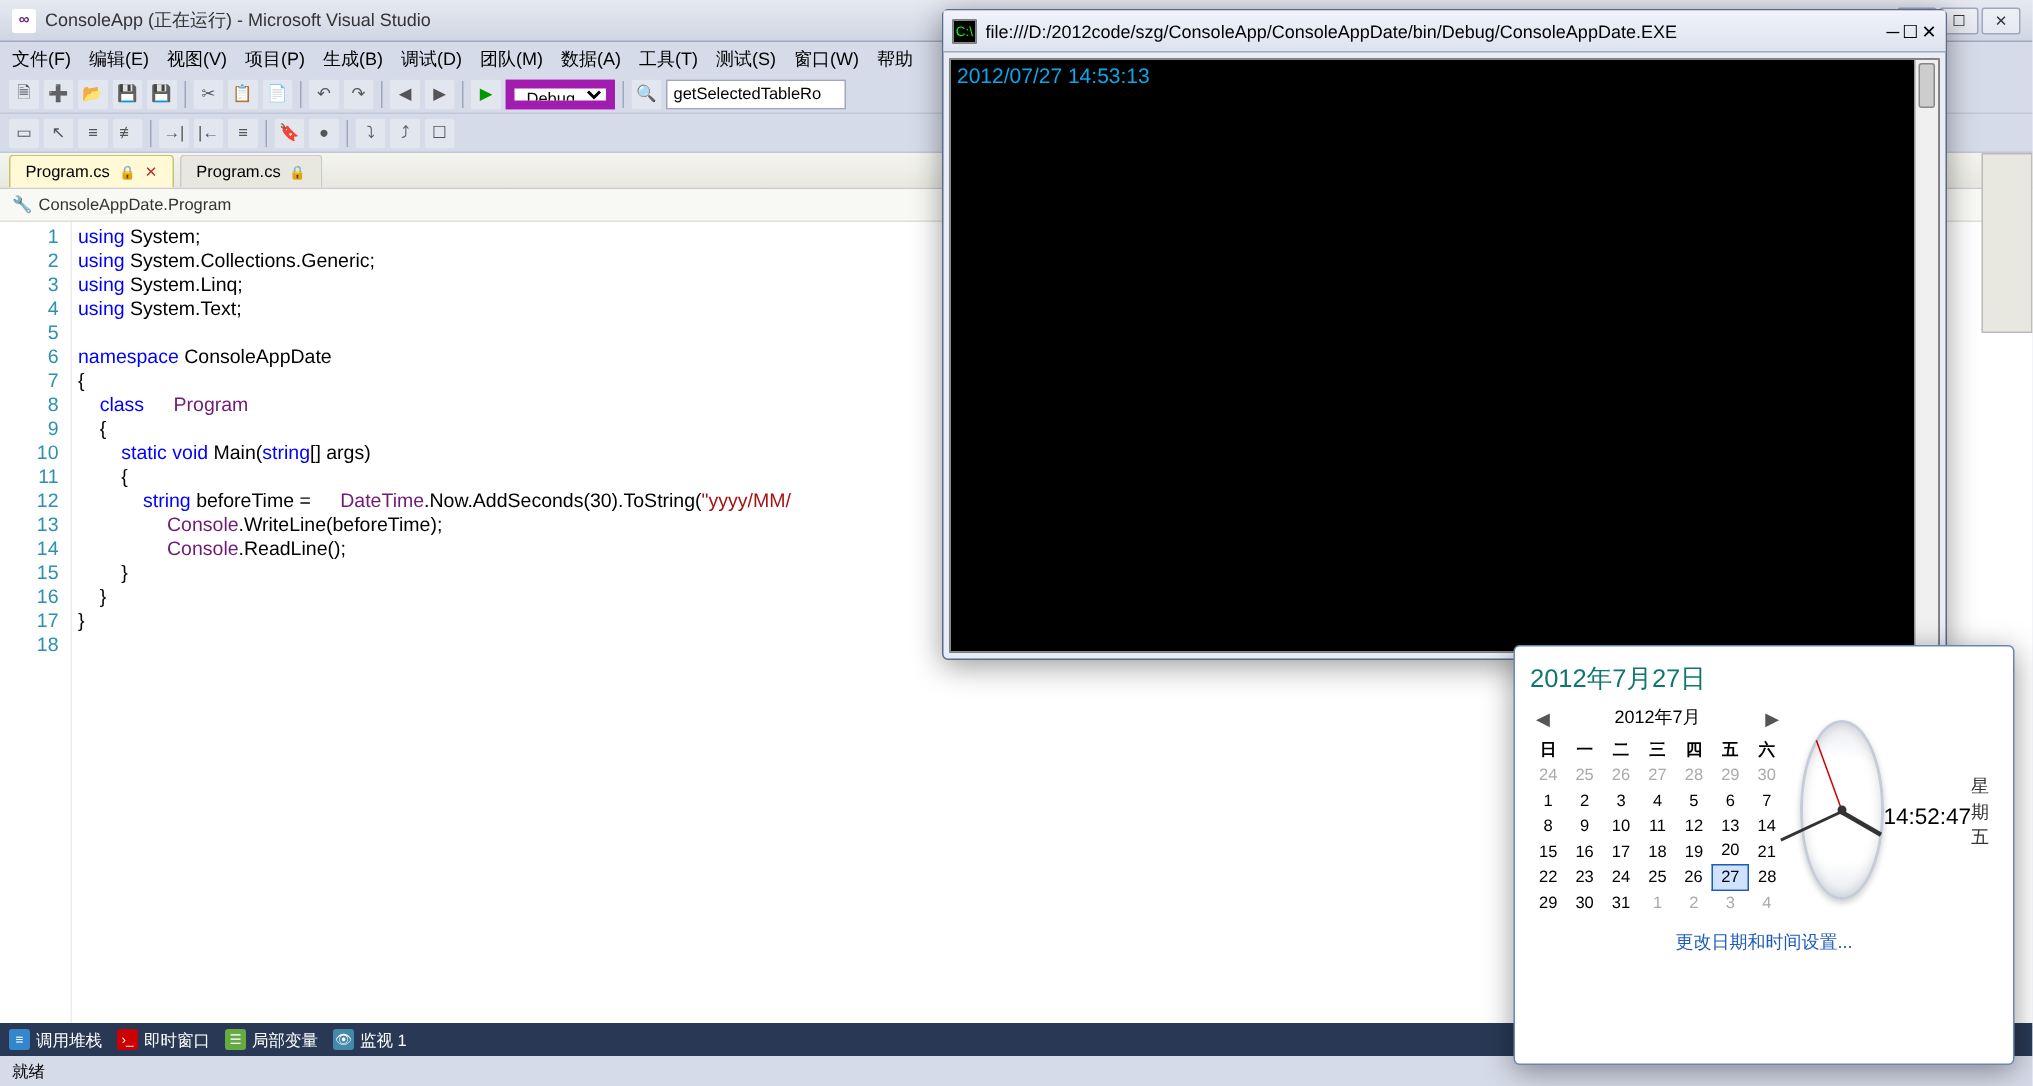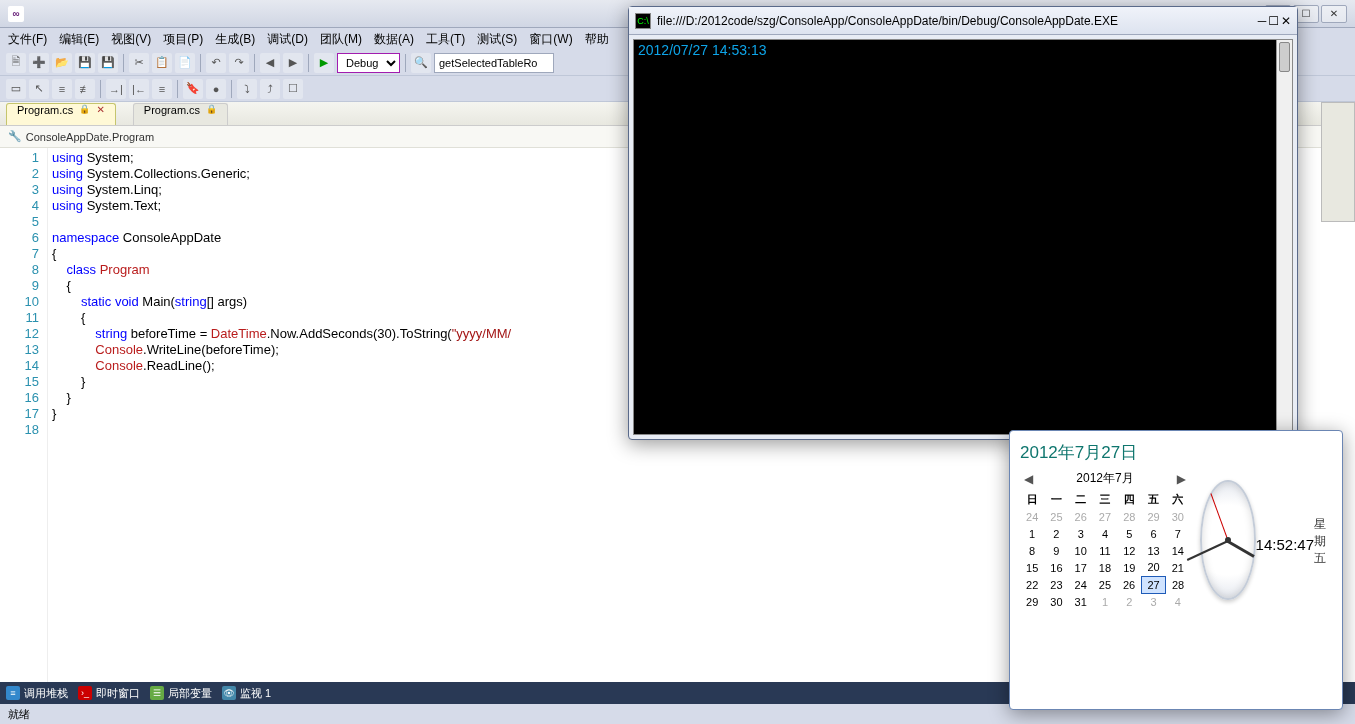--- a/index.html
+++ b/index.html
@@ -12,39 +12,39 @@
 .titlebar .win-btn { width:26px; height:18px; background:rgba(255,255,255,.4); border:1px solid #9fa8bc; border-radius:2px; display:flex; align-items:center; justify-content:center; font-size:10px; }
 
 
 .menubar { height:22px; background:#d6dbe9; display:flex; align-items:center; padding:0 4px; gap:4px; font-size:12px; }
 .menubar span { padding:2px 4px; cursor:default; }
 
 
 .toolbar { height:26px; background:#d6dbe9; display:flex; align-items:center; padding:0 6px; gap:3px; border-bottom:1px solid #bfc7d8; }
 .tbtn { width:20px; height:20px; background:rgba(255,255,255,.3); border:1px solid transparent; border-radius:2px; display:flex; align-items:center; justify-content:center; font-size:11px; color:#555; }
 .tsep { width:1px; height:18px; background:#9fa8bc; margin:0 2px; }
-.tselect { height:20px; font-size:11px; padding:0 4px; border:1px solid #a21caf; background:#fff; }
+.tselect { height:20px; font-size:11px; padding:0 4px; border:6px solid #a21caf; background:#fff; }
 .tinput { height:20px; width:120px; font-size:11px; padding:0 4px; border:1px solid #9fa8bc; background:#fff; }
 
 
 .main { position:absolute; top:102px; left:0; right:0; bottom:20px; background:#fff; display:flex; flex-direction:column; }
 .tabbar { height:24px; background:linear-gradient(#f5f5f0,#e8e8e0); display:flex; align-items:flex-end; padding:0 6px; border-bottom:1px solid #ccc; }
-.tab { height:22px; padding:0 10px; background:#fff9d6; border:1px solid #c5c56d; border-bottom:none; border-radius:3px 3px 0 0; font-size:11px; display:flex; gap:6px; margin-right:17px; }
+.tab { height:22px; padding:0 10px; background:#fff9d6; border:1px solid #c5c56d; border-bottom:none; border-radius:3px 3px 0 0; font-size:11px; display:flex; align-items:center; gap:6px; margin-right:4px; }
 .tab.inactive { background:#e8e8e0; border-color:#ccc; }
 .tab .close { font-size:10px; color:#a33; }
 .lock { font-size:9px; color:#888; }
 
 .breadcrumb { height:22px; background:#f8f8f4; border-bottom:1px solid #e0e0d8; display:flex; align-items:center; padding:0 8px; font-size:11px; color:#333; gap:4px; }
 .breadcrumb .wrench { color:#888; }
 
 .editor { flex:1; display:flex; background:#fff; font-family:Consolas,NSimSun,monospace; font-size:13px; overflow:hidden; }
 .gutter { width:48px; text-align:right; padding-right:8px; color:#2b91af; background:#fff; border-right:1px solid #eee; line-height:16px; padding-top:2px; }
 .code { flex:1; padding:2px 0 0 4px; white-space:pre; line-height:16px; color:#000; position:relative; }
 .kw { color:#0000ff; }
-.type { color:#b91c1c; }
+.type { color:#701a75;margin-left:16px; }
 .str { color:#a31515; }
 
 .zoom { height:20px; background:#e8e8e0; border-top:1px solid #ccc; display:flex; align-items:center; padding:0 6px; font-size:11px; gap:4px; }
 
 
 .bottombar { position:absolute; bottom:20px; left:0; right:0; height:22px; background:#293955; color:#fff; display:flex; align-items:center; padding:0 6px; gap:10px; font-size:11px; }
 .bottombar .bitem { display:flex; align-items:center; gap:4px; }
 .bottombar .bicon { width:14px; height:14px; background:#c00; border-radius:2px; font-size:9px; display:flex; align-items:center; justify-content:center; }
 
 
@@ -82,20 +82,21 @@
 .analog .dot { position:absolute; left:50%; top:50%; width:6px; height:6px; background:#333; border-radius:50%; transform:translate(-50%,-50%); }
 .digital { margin-top:8px; font-size:15px; }
 .weekday { font-size:12px; color:#333; margin-top:2px; }
 .clock-link { text-align:center; color:#1e5bb8; margin-top:10px; cursor:default; }
 </style>
 </head>
 <body>
 
 <div class="titlebar">
   <div class="logo">∞</div>
+  <span>ConsoleApp (正在运行) - Microsoft Visual Studio</span>
   <div class="win-ctrl">
     <div class="win-btn">─</div>
     <div class="win-btn">☐</div>
     <div class="win-btn">✕</div>
   </div>
 </div>
 
 <div class="menubar" id="menubar">
     <span>文件(F)</span>
     <span>编辑(E)</span>
@@ -324,13 +325,14 @@
       <div class="analog">
         <div class="hand h"></div>
         <div class="hand m"></div>
         <div class="hand s"></div>
         <div class="dot"></div>
       </div>
       <div class="digital">14:52:47</div>
       <div class="weekday">星期五</div>
     </div>
   </div>
+  <div class="clock-link">更改日期和时间设置...</div>
 </div>
 
 </body></html>

